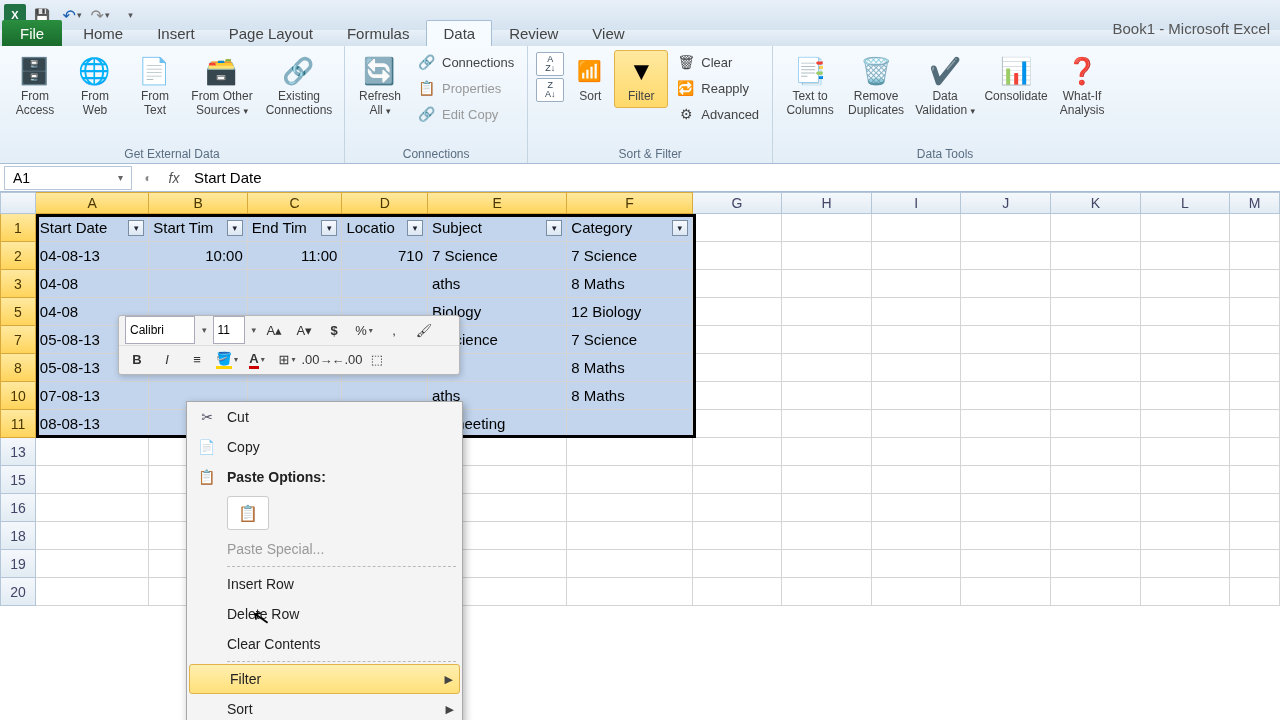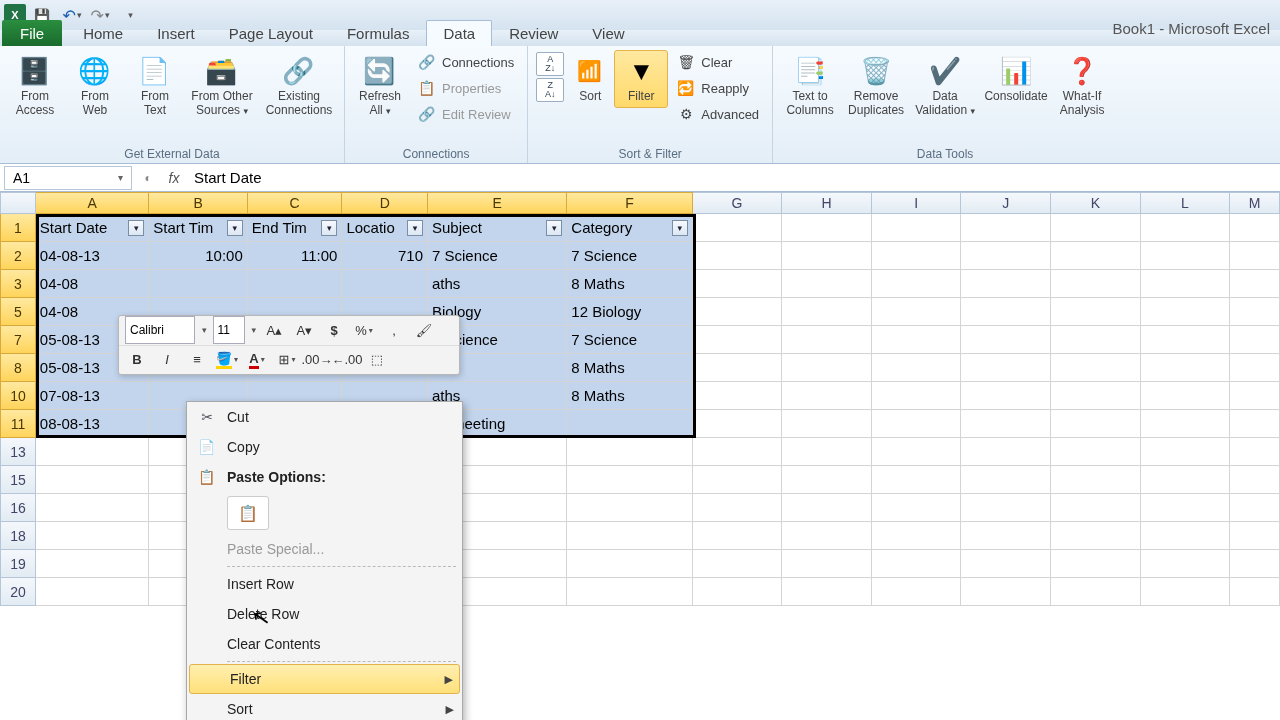--- a/index.html
+++ b/index.html
@@ -163,21 +163,21 @@
         <div class="small-btn">
             <span class="sicon">🔗</span>
             <span>Connections</span>
           </div>
         <div class="small-btn disabled">
             <span class="sicon">📋</span>
             <span>Properties</span>
           </div>
         <div class="small-btn disabled">
             <span class="sicon">🔗</span>
-            <span>Edit Review</span>
+            <span>Edit Copy</span>
           </div>
       </div>
     </div>
     <div class="ribbon-group-label">Connections</div>
   </div>
 
   <div class="ribbon-group">
     <div class="ribbon-group-content">
       <div>
         <div class="sort-icon">

